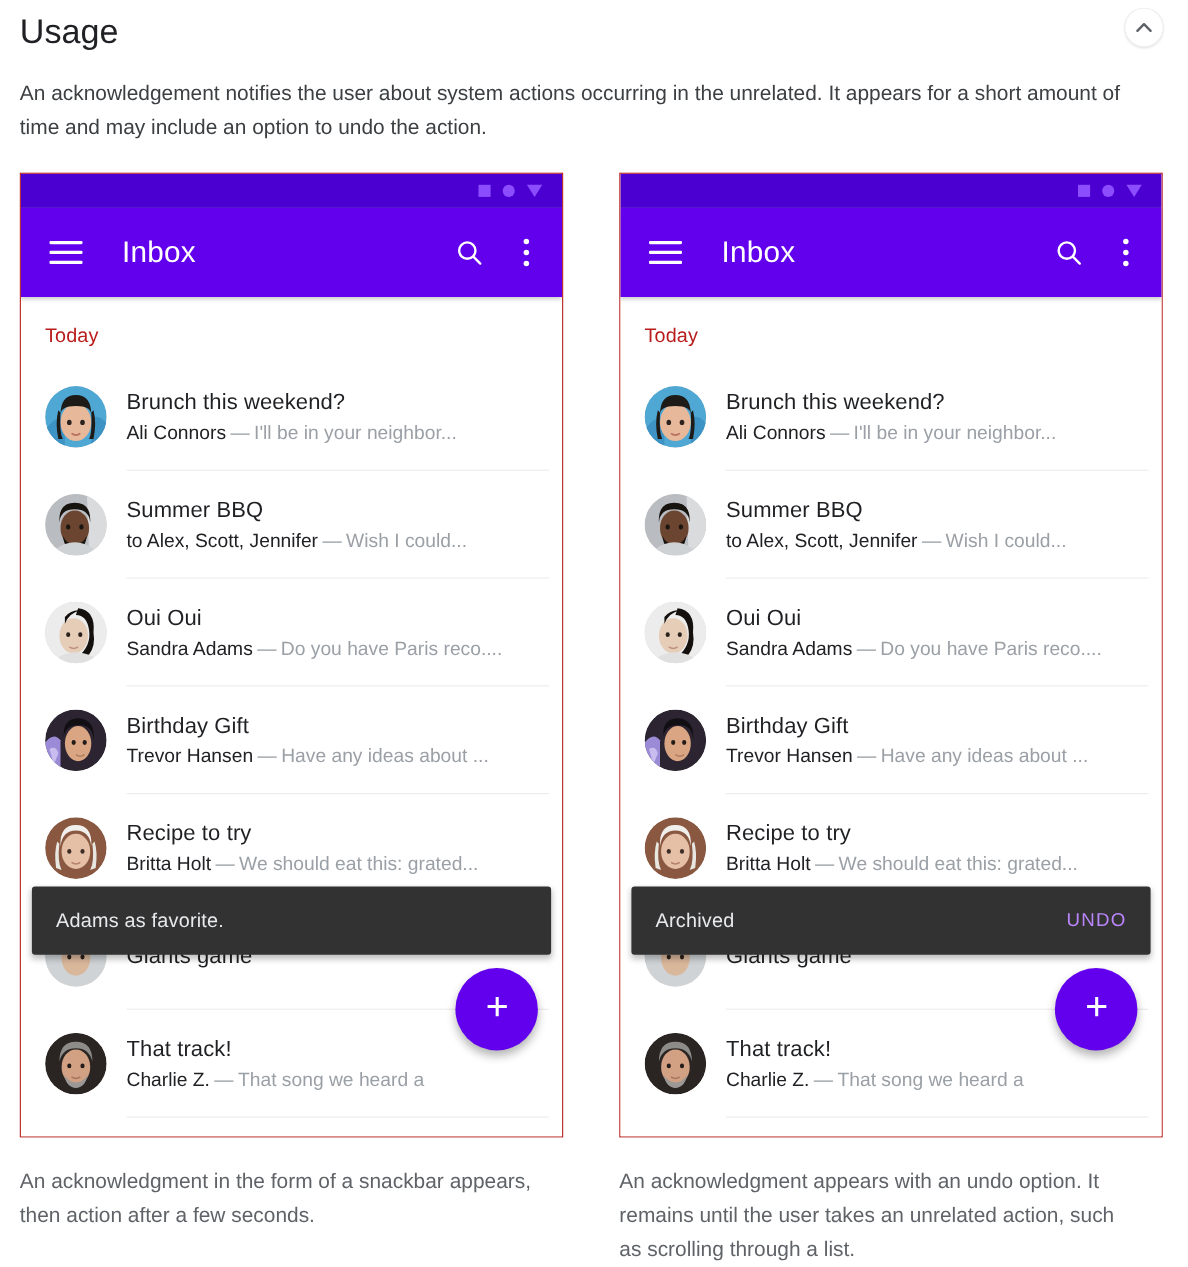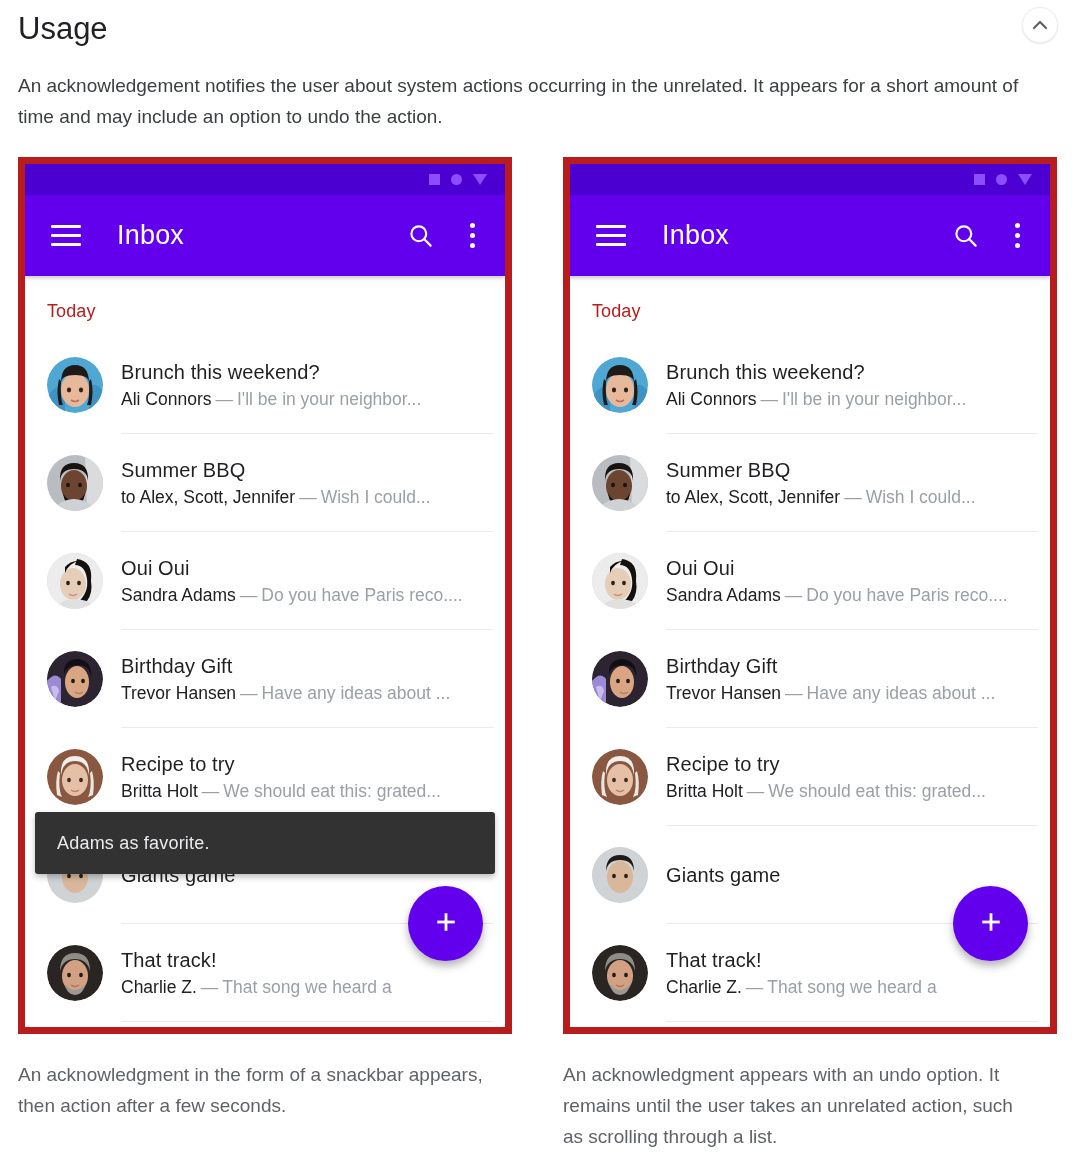--- a/index.html
+++ b/index.html
@@ -38,21 +38,21 @@
   .mocks {
     display: flex; gap: 51px;
     margin-top: 25px;
   }
   .col { width: 494px; }
 
   .phone {
     position: relative;
     width: 494px; height: 877px;
     background: #ffffff;
-    border: 7px solid #b91c1c;
+    border: 1px solid #b91c1c;
     overflow: hidden;
   }
 
   
   .statusbar {
     height: 31px; background: #4b00d1;
     display: flex; align-items: center; justify-content: flex-end;
     padding-right: 18px; gap: 11px;
   }
   .sb-square { width: 11px; height: 11px; background: #8c4dff; }
@@ -538,20 +538,24 @@
             </div>
             <div class="row-text">
               <div class="row-title">That track!</div>
               <div class="row-sub">
                 <span class="row-sender">Charlie Z.</span><span class="dash">—</span><span class="row-snippet">That song we heard a</span>
               </div>
             </div>
             <div class="sep"></div>
           </div>
 
+          <div class="snackbar" style="top:536px">
+            <span class="snackbar-msg">Archived</span>
+            <span class="snackbar-action">UNDO</span>
+          </div>
 
           <div class="fab" style="top:610px">
             <span>
               <svg width="28" height="28" viewBox="0 0 24 24">
                   <line x1="12" y1="4.5" x2="12" y2="19.5" stroke="#fff" stroke-width="2.4" stroke-linecap="butt"></line>
                   <line x1="4.5" y1="12" x2="19.5" y2="12" stroke="#fff" stroke-width="2.4" stroke-linecap="butt"></line>
                 </svg>
             </span>
           </div>
         </div>

